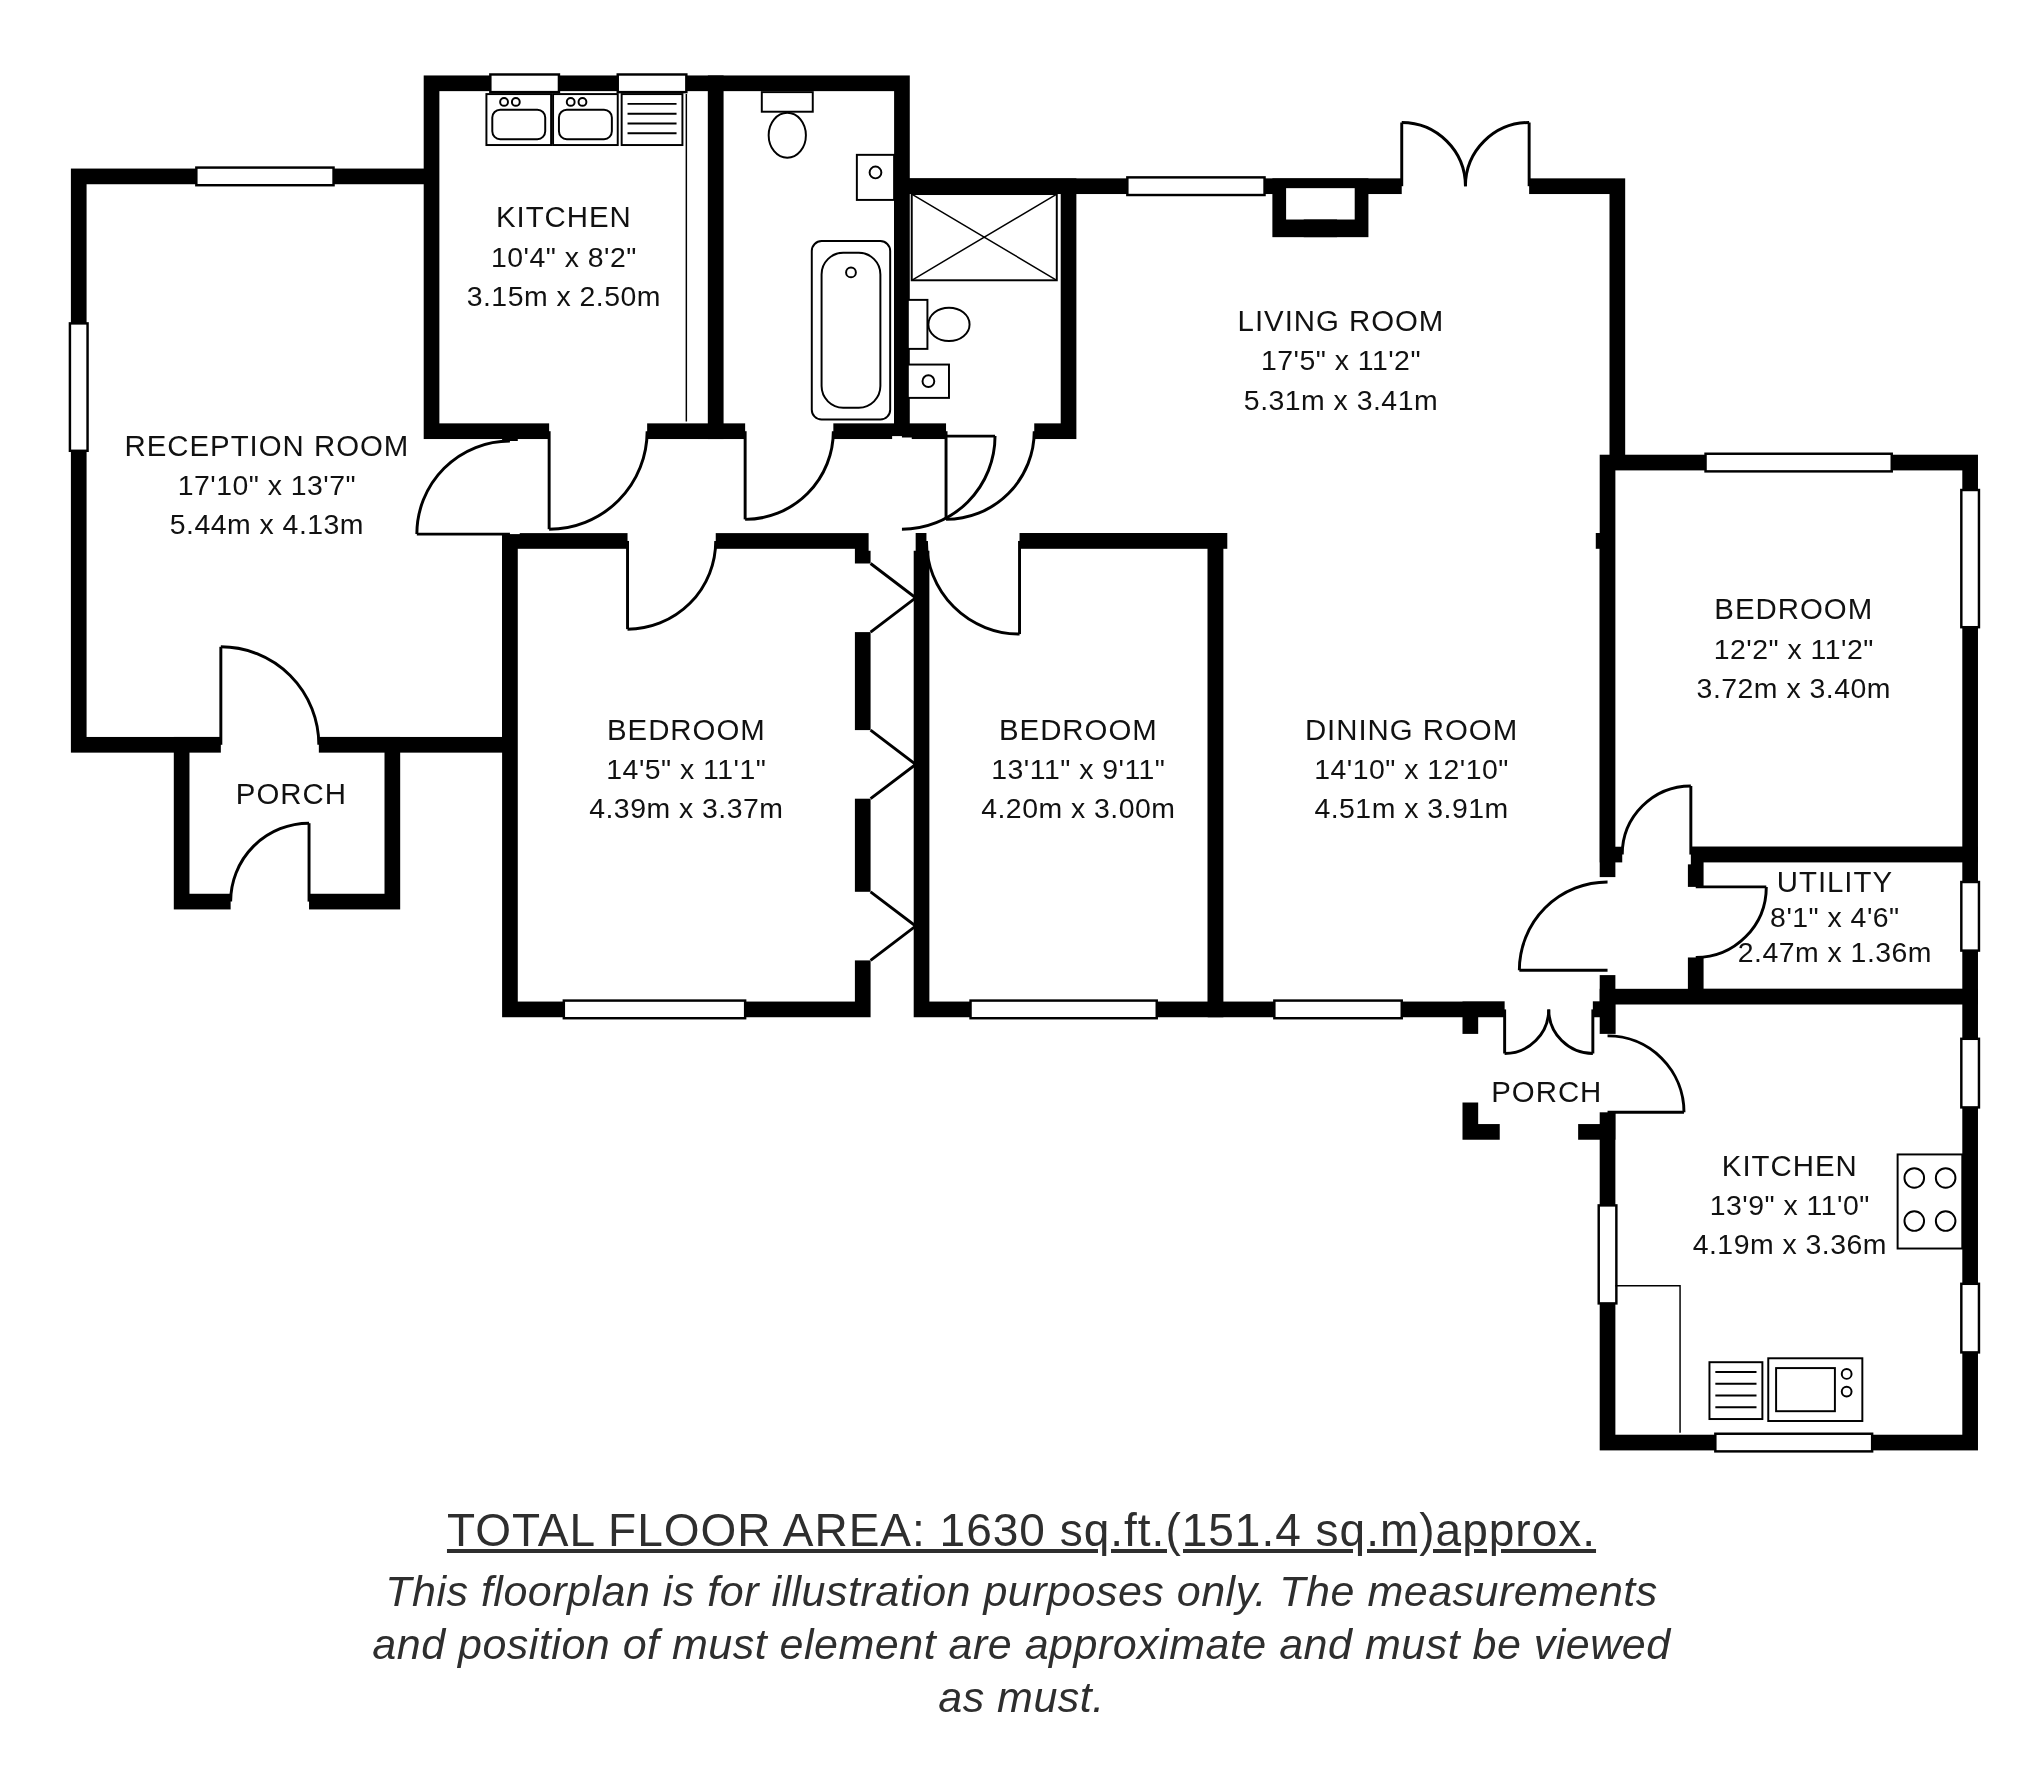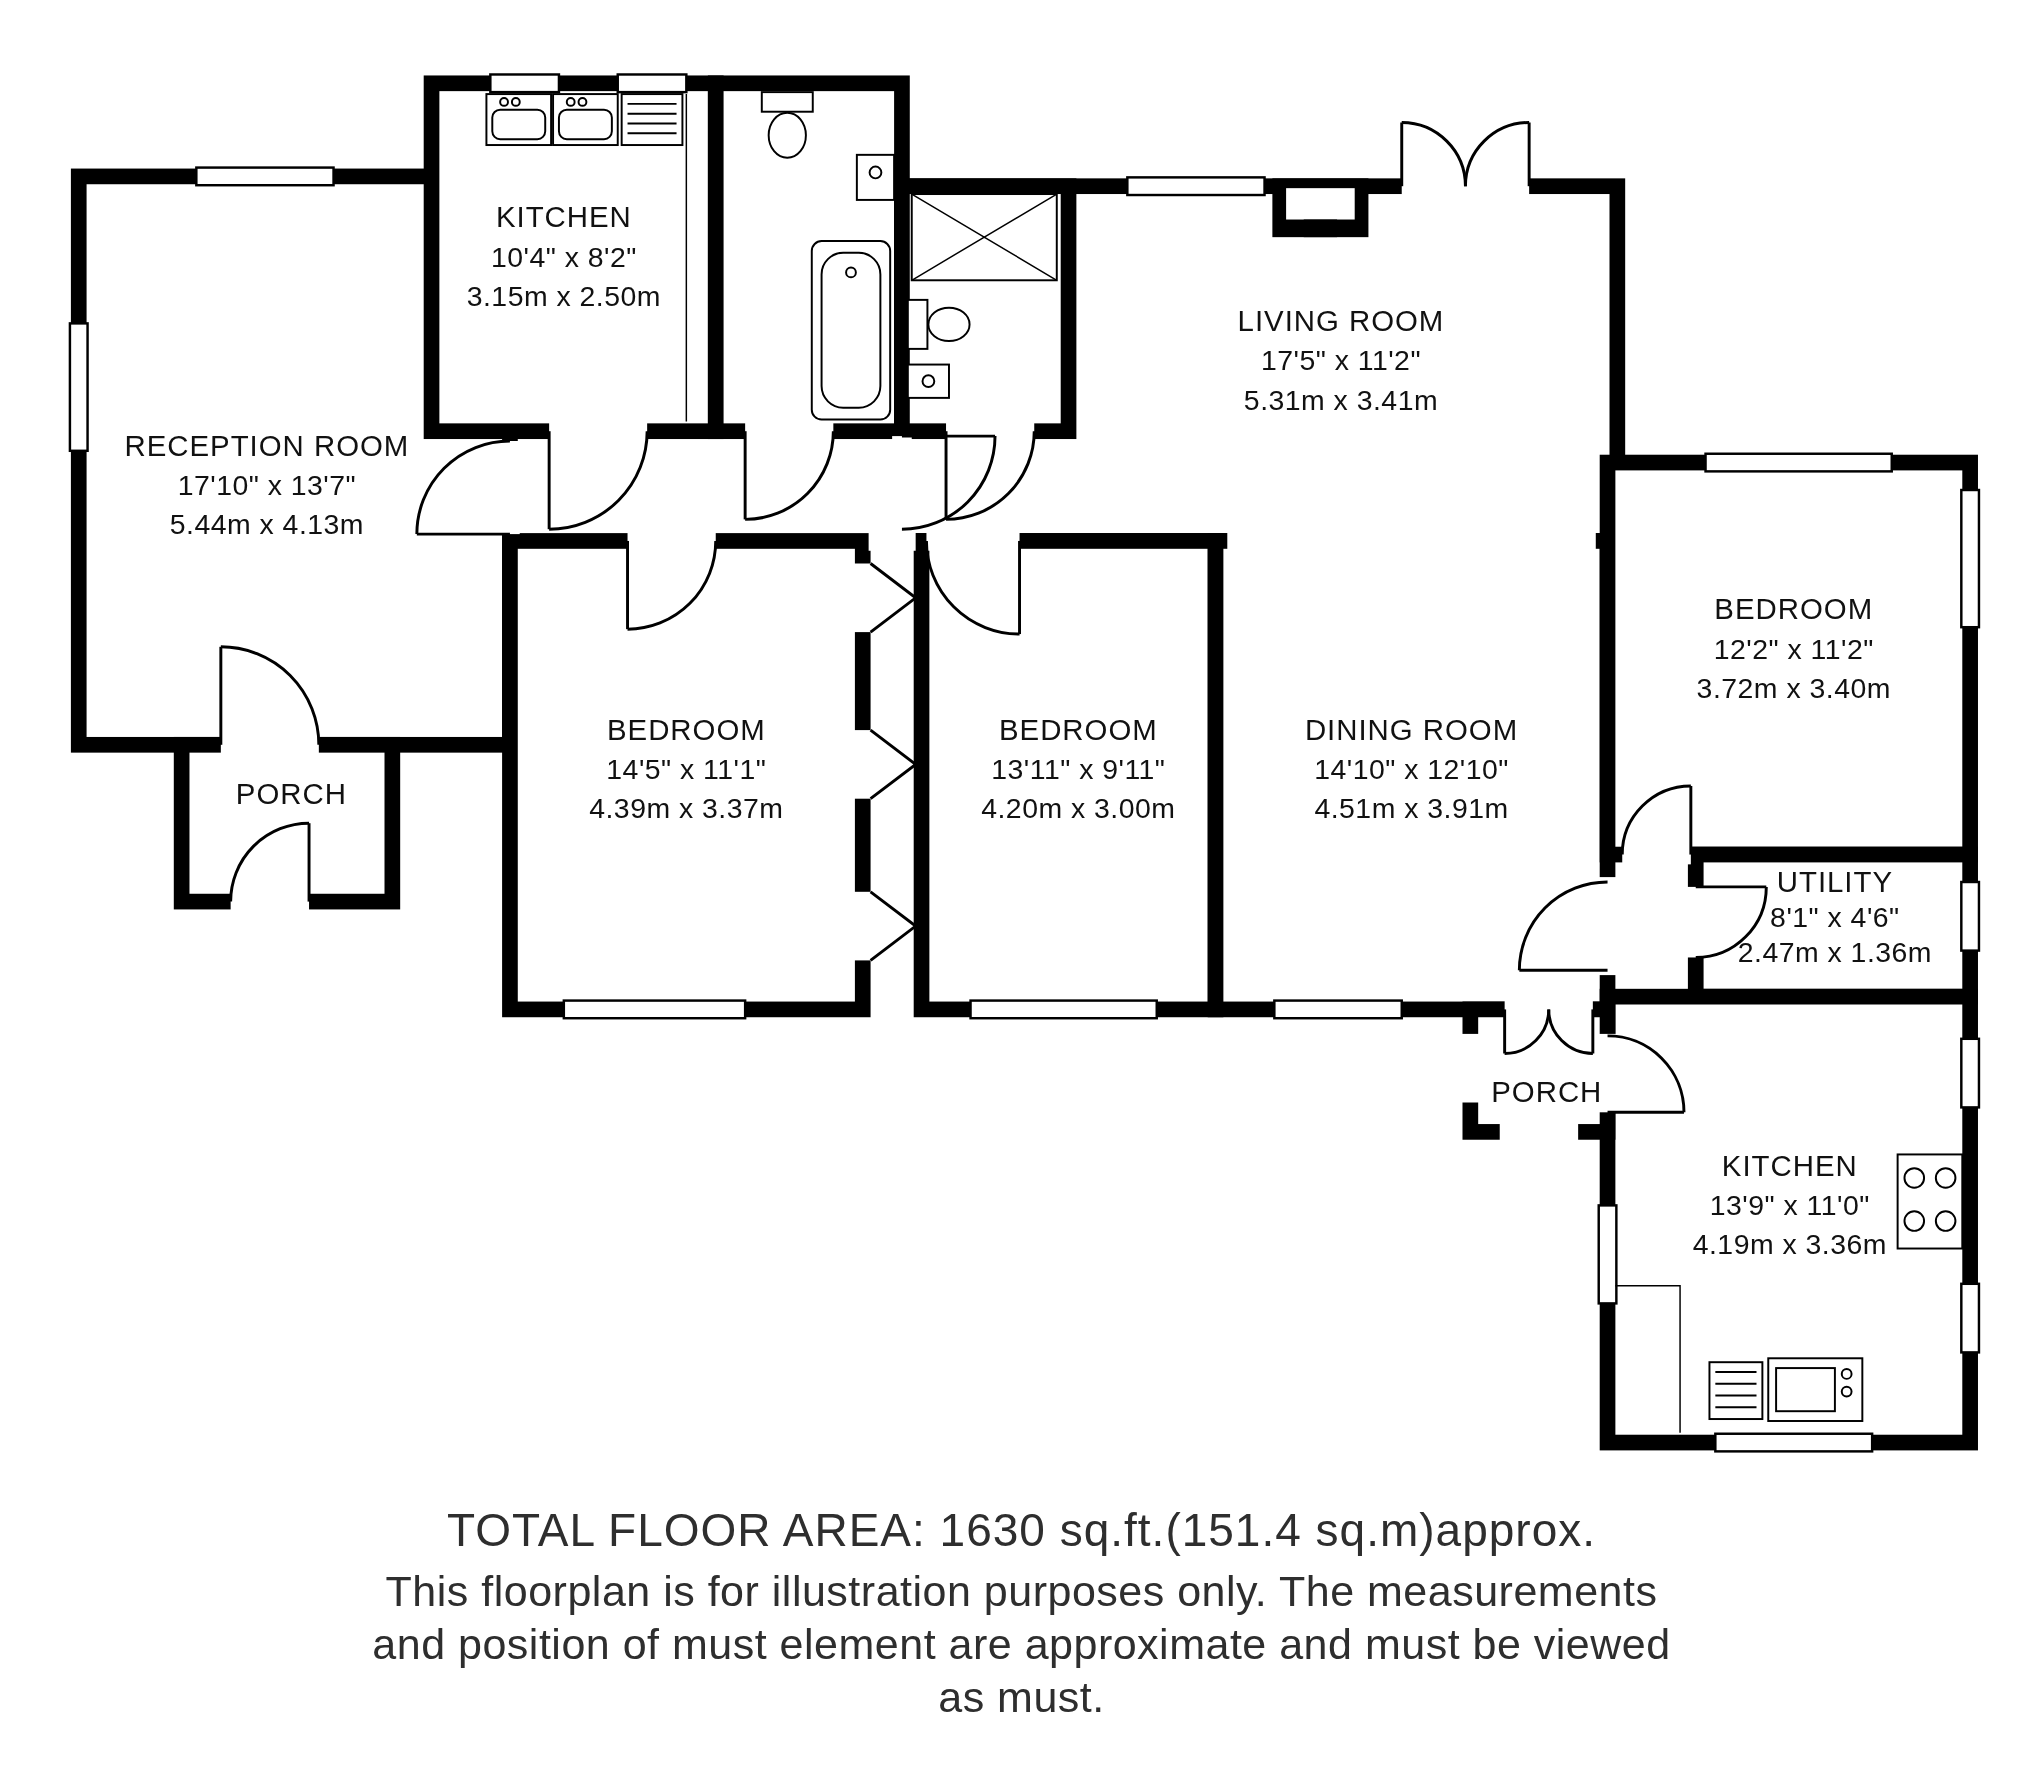--- a/index.html
+++ b/index.html
@@ -10,22 +10,22 @@
   .gap{fill:#ffffff;stroke:none;}
   .win{fill:#ffffff;stroke:#000000;stroke-width:2.5;}
   .arc{fill:none;stroke:#000000;stroke-width:3;}
   .leaf{fill:none;stroke:#000000;stroke-width:3;}
   .fx{fill:#ffffff;stroke:#000000;stroke-width:2;}
   .fxl{fill:none;stroke:#000000;stroke-width:2;}
   .thin{fill:none;stroke:#000000;stroke-width:1.5;}
   .room-name{font-size:30px;fill:#111111;text-anchor:middle;letter-spacing:1px;}
   .room-dim{font-size:29px;fill:#111111;text-anchor:middle;letter-spacing:0.5px;}
   .footer{width:2043px;text-align:center;margin-top:33px;color:#2e2e2e;}
-  .footer .big{font-size:46px;letter-spacing:1px;margin:0 0 9.8px 0;}
-  .footer .small{font-size:43px;letter-spacing:0.5px;margin:3.9px 0;}
+  .footer .big{font-size:46px;letter-spacing:1px;margin:0 0 9.8px 0;text-decoration:underline;}
+  .footer .small{font-size:43px;letter-spacing:0.5px;margin:3.9px 0;font-style:italic;}
 </style>
 </head>
 <body>
 
 <div class="plan-wrap">
 <svg width="2043" height="1470" viewBox="0 0 2084 1500">
 
   <g>
     <rect class="wall" x="80" y="180" width="440" height="580"></rect>
     <rect class="wall" x="185" y="760" width="215" height="160"></rect>

